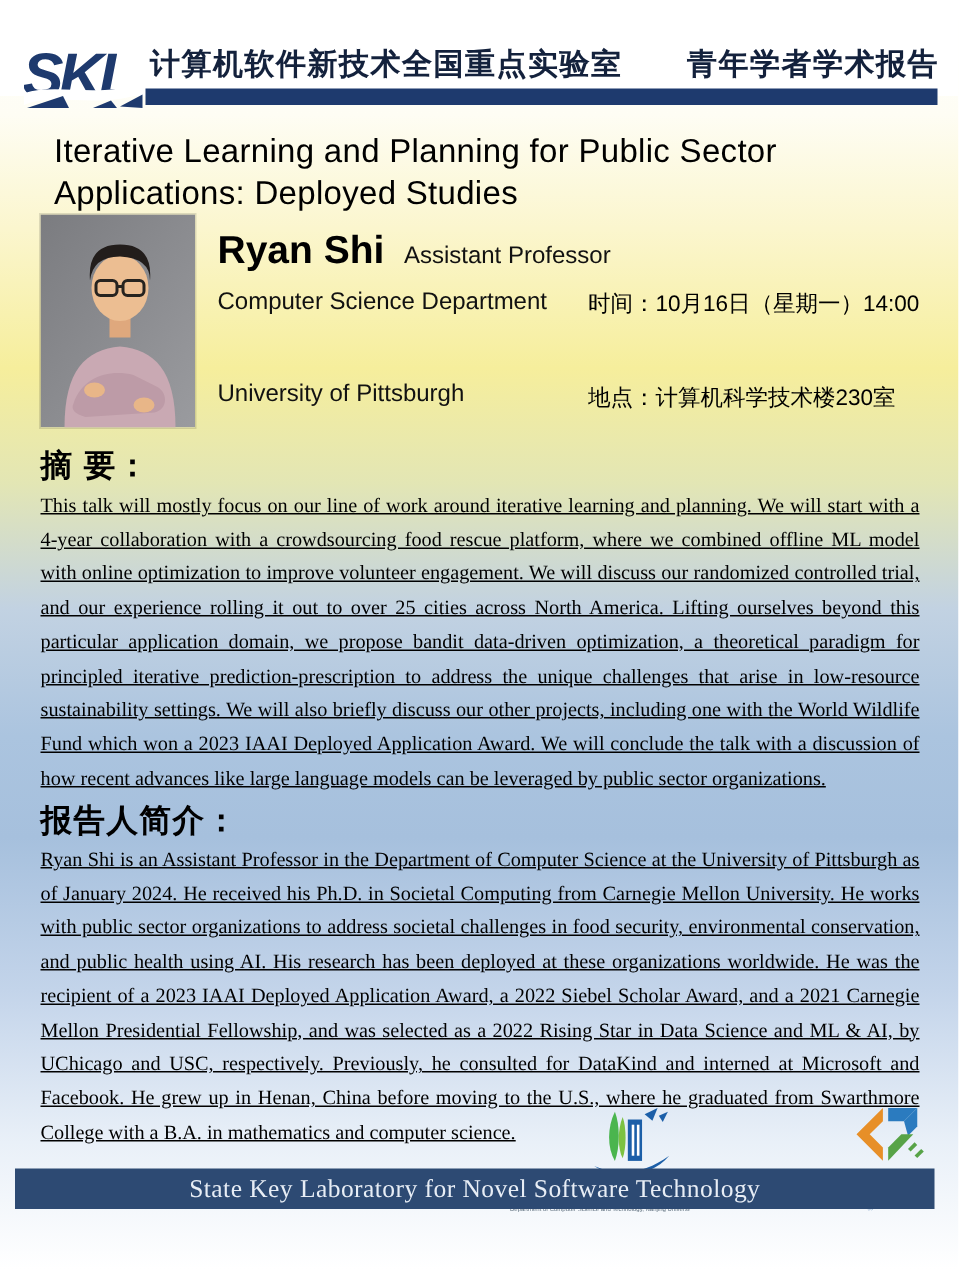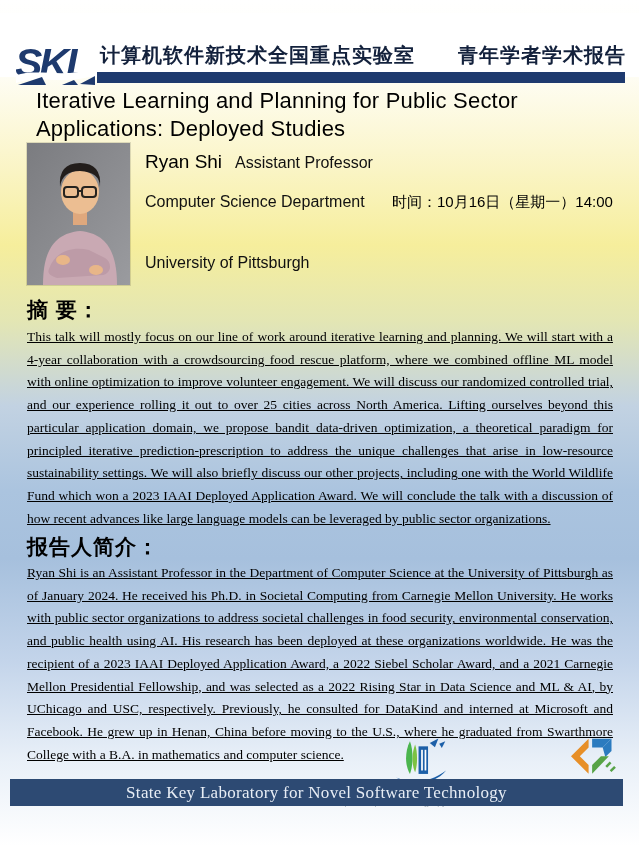--- a/index.html
+++ b/index.html
@@ -9,35 +9,35 @@
     overflow:hidden;
     font-family:"Liberation Sans",sans-serif;
     background:linear-gradient(180deg,
       #ffffff 0%, #fefdf4 9%,
       #fbf6ce 18%, #f6ee9c 29%,
       #e3e6b4 38%, #c2d2e2 48%,
       #abc4df 58%, #a6c0dd 66%,
       #c3d4ea 78%, #e9f0f8 90%, #ffffff 100%);
   }
   
-  .header{position:absolute;top:13px;left:0;width:639px;height:64px;background:#ffffff;}
+  .header{position:absolute;top:0;left:0;width:639px;height:64px;background:#ffffff;}
   .skl-logo{position:absolute;left:16px;top:27px;width:80px;height:46px;}
   .header-text{
     position:absolute;left:100px;top:29px;width:526px;
     display:flex;justify-content:space-between;
     font-size:20px;font-weight:bold;color:#13213c;letter-spacing:1px;white-space:nowrap;
   }
   .header-bar{position:absolute;left:97px;top:59px;width:528px;height:11px;background:#1e3a6e;}
   
   .title{position:absolute;top:87px;left:0;width:639px;text-align:left;color:#000;
          font-size:22px;line-height:28px;letter-spacing:.2px;padding-left:36px;}
   
   .photo{position:absolute;left:27px;top:143px;width:103px;height:142px;box-shadow:0 0 0 1px rgba(0,0,0,.12);}
   .speaker-name-row{position:absolute;left:145px;top:151px;display:flex;align-items:baseline;gap:13px;}
-  .speaker-name{font-size:19px;font-weight:normal;color:#000;}
+  .speaker-name{font-size:26px;font-weight:bold;color:#000;}
   .speaker-position{font-size:16px;color:#111;}
   .speaker-dept{position:absolute;left:145px;top:193px;font-size:16px;color:#111;}
   .speaker-univ{position:absolute;left:145px;top:254px;font-size:16px;color:#111;}
   .info-time{position:absolute;left:392px;top:193px;font-size:15px;color:#000;white-space:nowrap;}
   .info-loc{position:absolute;left:392px;top:256px;font-size:15px;color:#000;white-space:nowrap;}
   
   .sec-heading{position:absolute;left:27px;font-size:21px;font-weight:bold;color:#000;letter-spacing:1px;}
   .abstract-heading{top:296px;}
   .bio-heading{top:533px;}
   .body-text{
@@ -112,20 +112,21 @@
     </g>
   </svg>
 
   <div class="speaker-name-row">
     <span class="speaker-name">Ryan Shi</span>
     <span class="speaker-position">Assistant Professor</span>
   </div>
   <div class="speaker-dept">Computer Science Department</div>
   <div class="speaker-univ">University of Pittsburgh</div>
   <div class="info-time"><span>时间：</span><span>10月16日（星期一）14:00</span></div>
+  <div class="info-loc"><span>地点：</span><span>计算机科学技术楼230室</span></div>
 
   <div class="sec-heading abstract-heading">摘 要：</div>
   <div class="body-text abstract-body">This talk will mostly focus on our line of work around iterative learning and planning. We will start with a 4-year collaboration with a crowdsourcing food rescue platform, where we combined offline ML model with online optimization to improve volunteer engagement. We will discuss our randomized controlled trial, and our experience rolling it out to over 25 cities across North America. Lifting ourselves beyond this particular application domain, we propose bandit data-driven optimization, a theoretical paradigm for principled iterative prediction-prescription to address the unique challenges that arise in low-resource sustainability settings. We will also briefly discuss our other projects, including one with the World Wildlife Fund which won a 2023 IAAI Deployed Application Award. We will conclude the talk with a discussion of how recent advances like large language models can be leveraged by public sector organizations.</div>
 
   <div class="sec-heading bio-heading">报告人简介：</div>
   <div class="body-text bio-body">Ryan Shi is an Assistant Professor in the Department of Computer Science at the University of Pittsburgh as of January 2024. He received his Ph.D. in Societal Computing from Carnegie Mellon University. He works with public sector organizations to address societal challenges in food security, environmental conservation, and public health using AI. His research has been deployed at these organizations worldwide. He was the recipient of a 2023 IAAI Deployed Application Award, a 2022 Siebel Scholar Award, and a 2021 Carnegie Mellon Presidential Fellowship, and was selected as a 2022 Rising Star in Data Science and ML &amp; AI, by UChicago and USC, respectively. Previously, he consulted for DataKind and interned at Microsoft and Facebook. He grew up in Henan, China before moving to the U.S., where he graduated from Swarthmore College with a B.A. in mathematics and computer science.</div>
 
   <div class="logo-block logo-nju">
     <svg width="76" height="50" viewBox="0 0 76 58" xmlns="http://www.w3.org/2000/svg">
       <path d="M 24 6 C 18 18 18 34 24 44 C 28 34 28 16 24 6 Z" fill="#4ab54e"></path>

